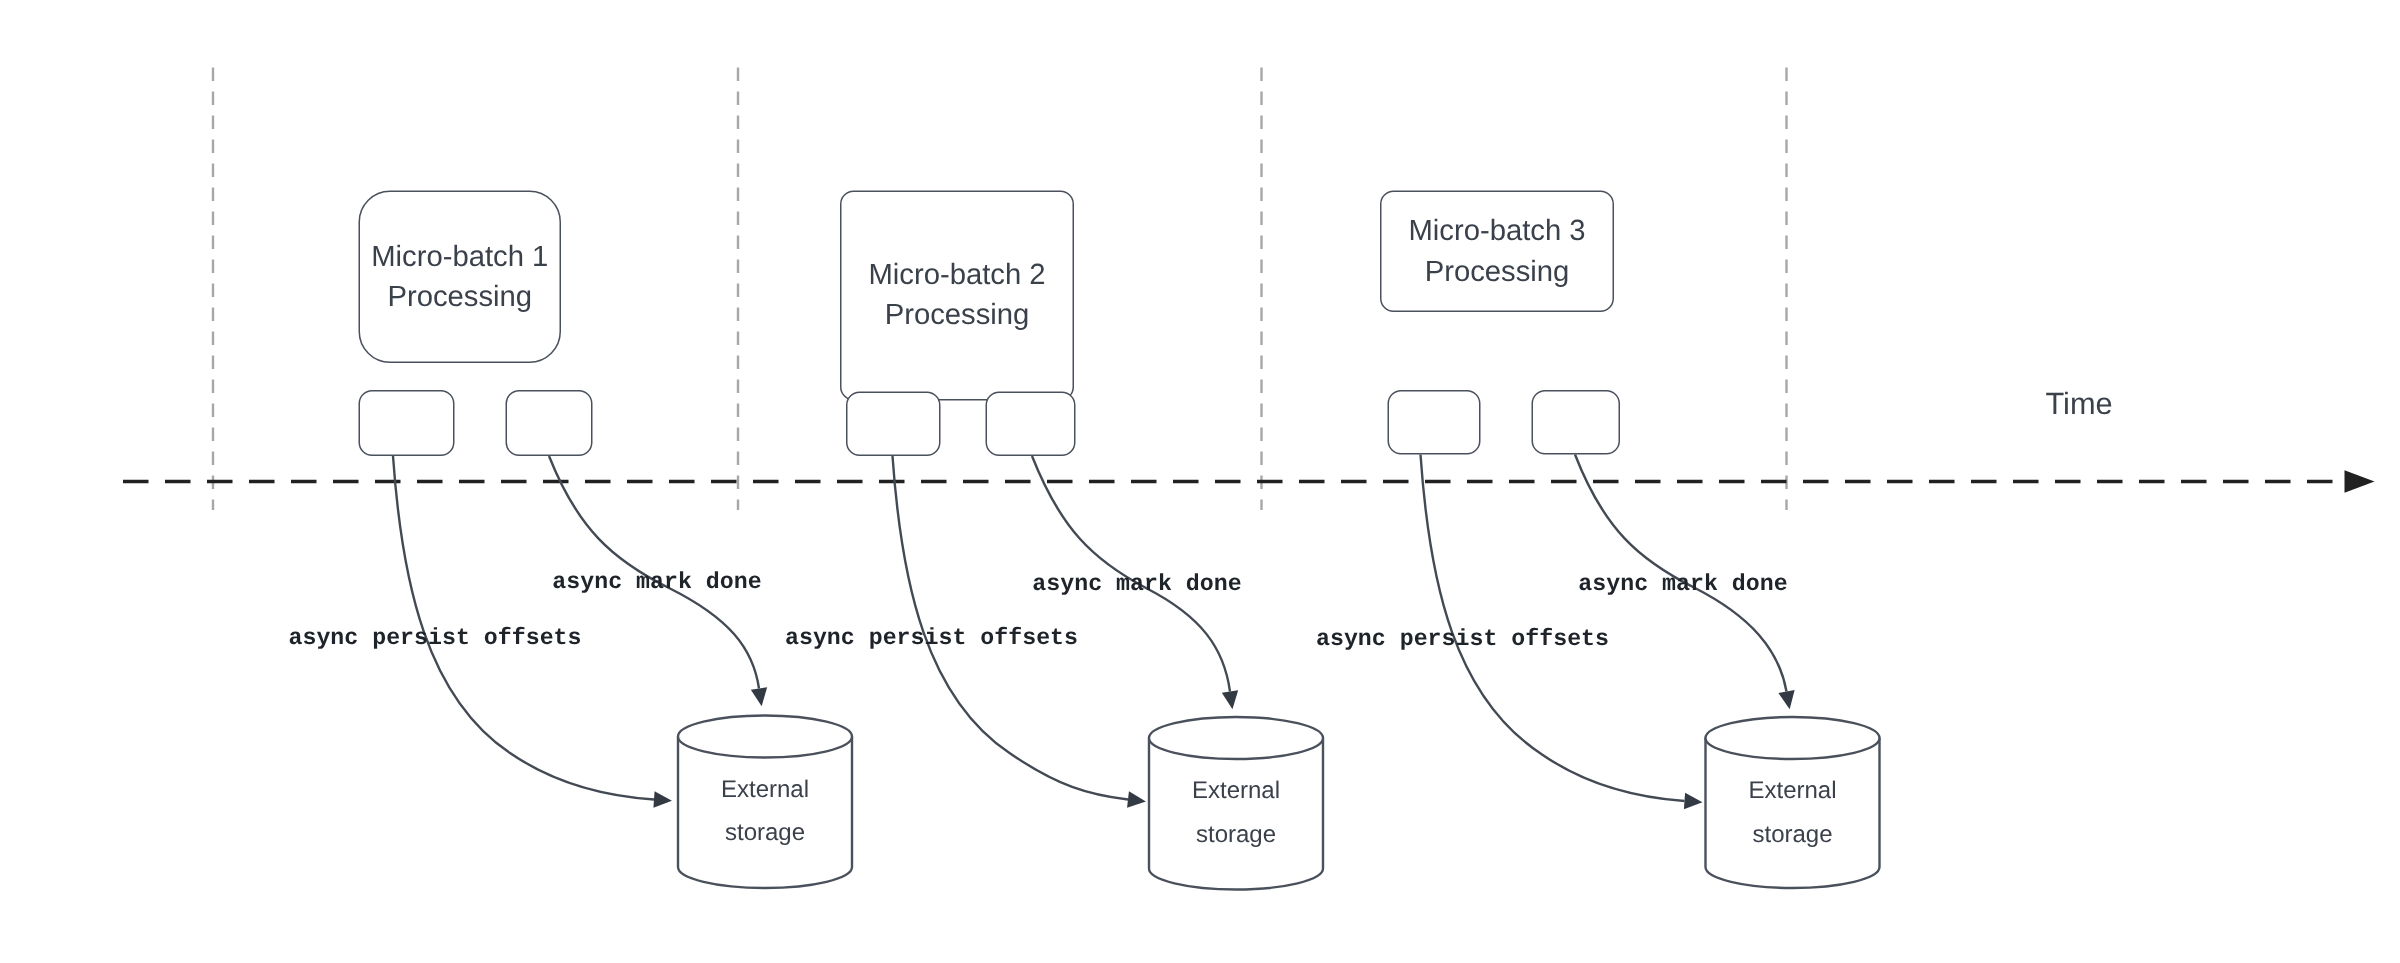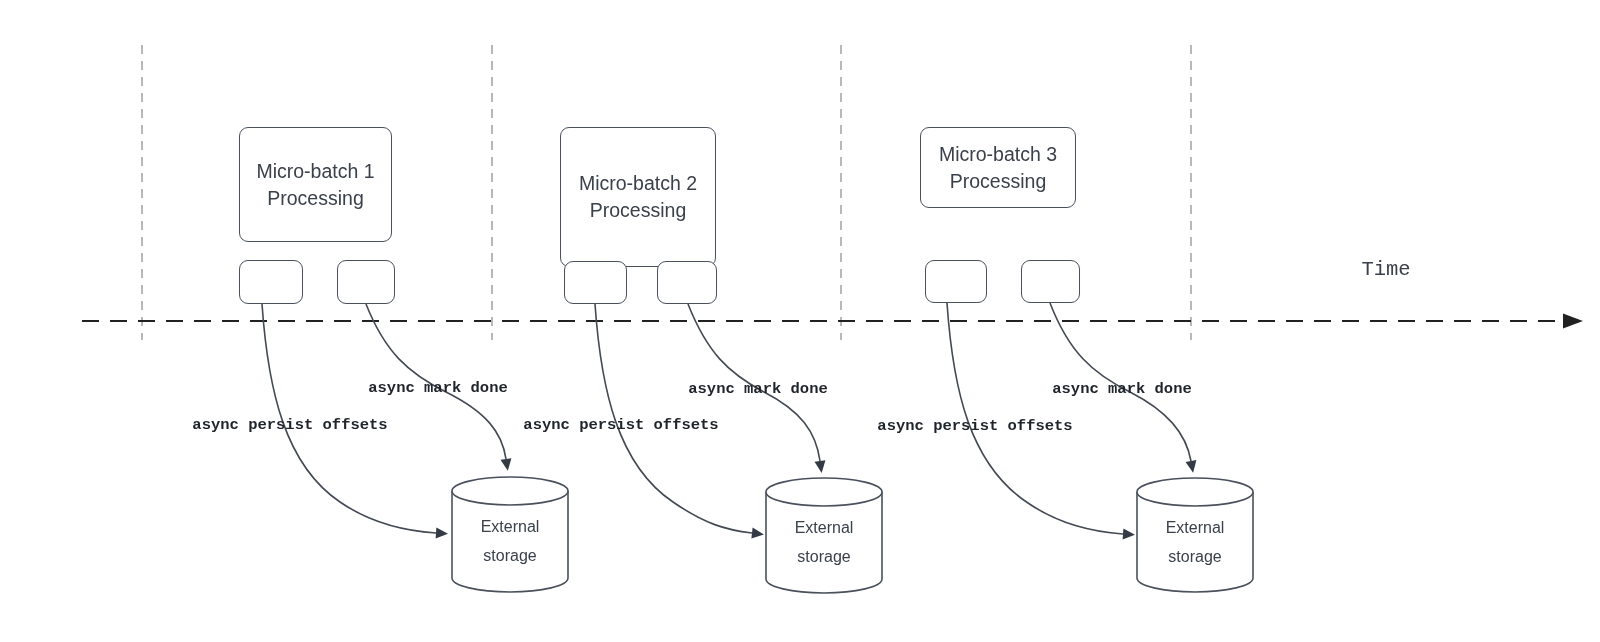--- a/index.html
+++ b/index.html
@@ -36,21 +36,21 @@
   .op-label{
     position:absolute;transform:translateX(-50%);white-space:nowrap;
     font-size:15.5px;font-weight:bold;color:var(--label-text);font-family:Liberation Mono, monospace;
   }
   .storage-label{
     position:absolute;transform:translateX(-50%);text-align:center;
     font-size:16px;line-height:29px;color:var(--box-text);
   }
   .time-label{
     position:absolute;transform:translateX(-50%);
-    font-size:20.5px;color:var(--box-text);white-space:nowrap;font-family:Liberation Mono, monospace;
+    font-size:20.5px;color:var(--box-text);white-space:nowrap;
   }
 </style>
 </head>
 <body>
 
 <div id="canvas">
 
   <svg id="shapes-svg" width="1600" height="642" viewBox="0 0 1600 642">
     <defs>
       <marker id="ah" markerWidth="15" markerHeight="13" refX="1" refY="6" orient="auto" markerUnits="userSpaceOnUse">
@@ -82,21 +82,21 @@
     <g>
       <path class="cyl" d="M766,492 L766,579 A58,14 0 0 0 882,579 L882,492"></path>
       <ellipse class="cyl" cx="824" cy="492" rx="58" ry="14"></ellipse>
     </g>
     <g>
       <path class="cyl" d="M1137,492 L1137,578 A58,14 0 0 0 1253,578 L1253,492"></path>
       <ellipse class="cyl" cx="1195" cy="492" rx="58" ry="14"></ellipse>
     </g>
   </svg>
 
-  <div class="big-box" style="left:239px;top:127px;width:153px;height:115px;">
+  <div class="big-box" style="left:239px;top:127px;width:135px;height:115px;border-radius:21px;">
     <div>Micro-batch 1</div>
     <div>Processing</div>
   </div>
   <div class="small-box" style="left:239px;top:260px;width:64px;height:44px;"></div>
   <div class="small-box" style="left:337px;top:260px;width:58px;height:44px;"></div>
   <div class="op-label" style="left:290px;top:416px;">async persist offsets</div>
   <div class="op-label" style="left:438px;top:379px;">async mark done</div>
   <div class="storage-label" style="left:510px;top:512px;">
     <div>External</div>
     <div>storage</div>

